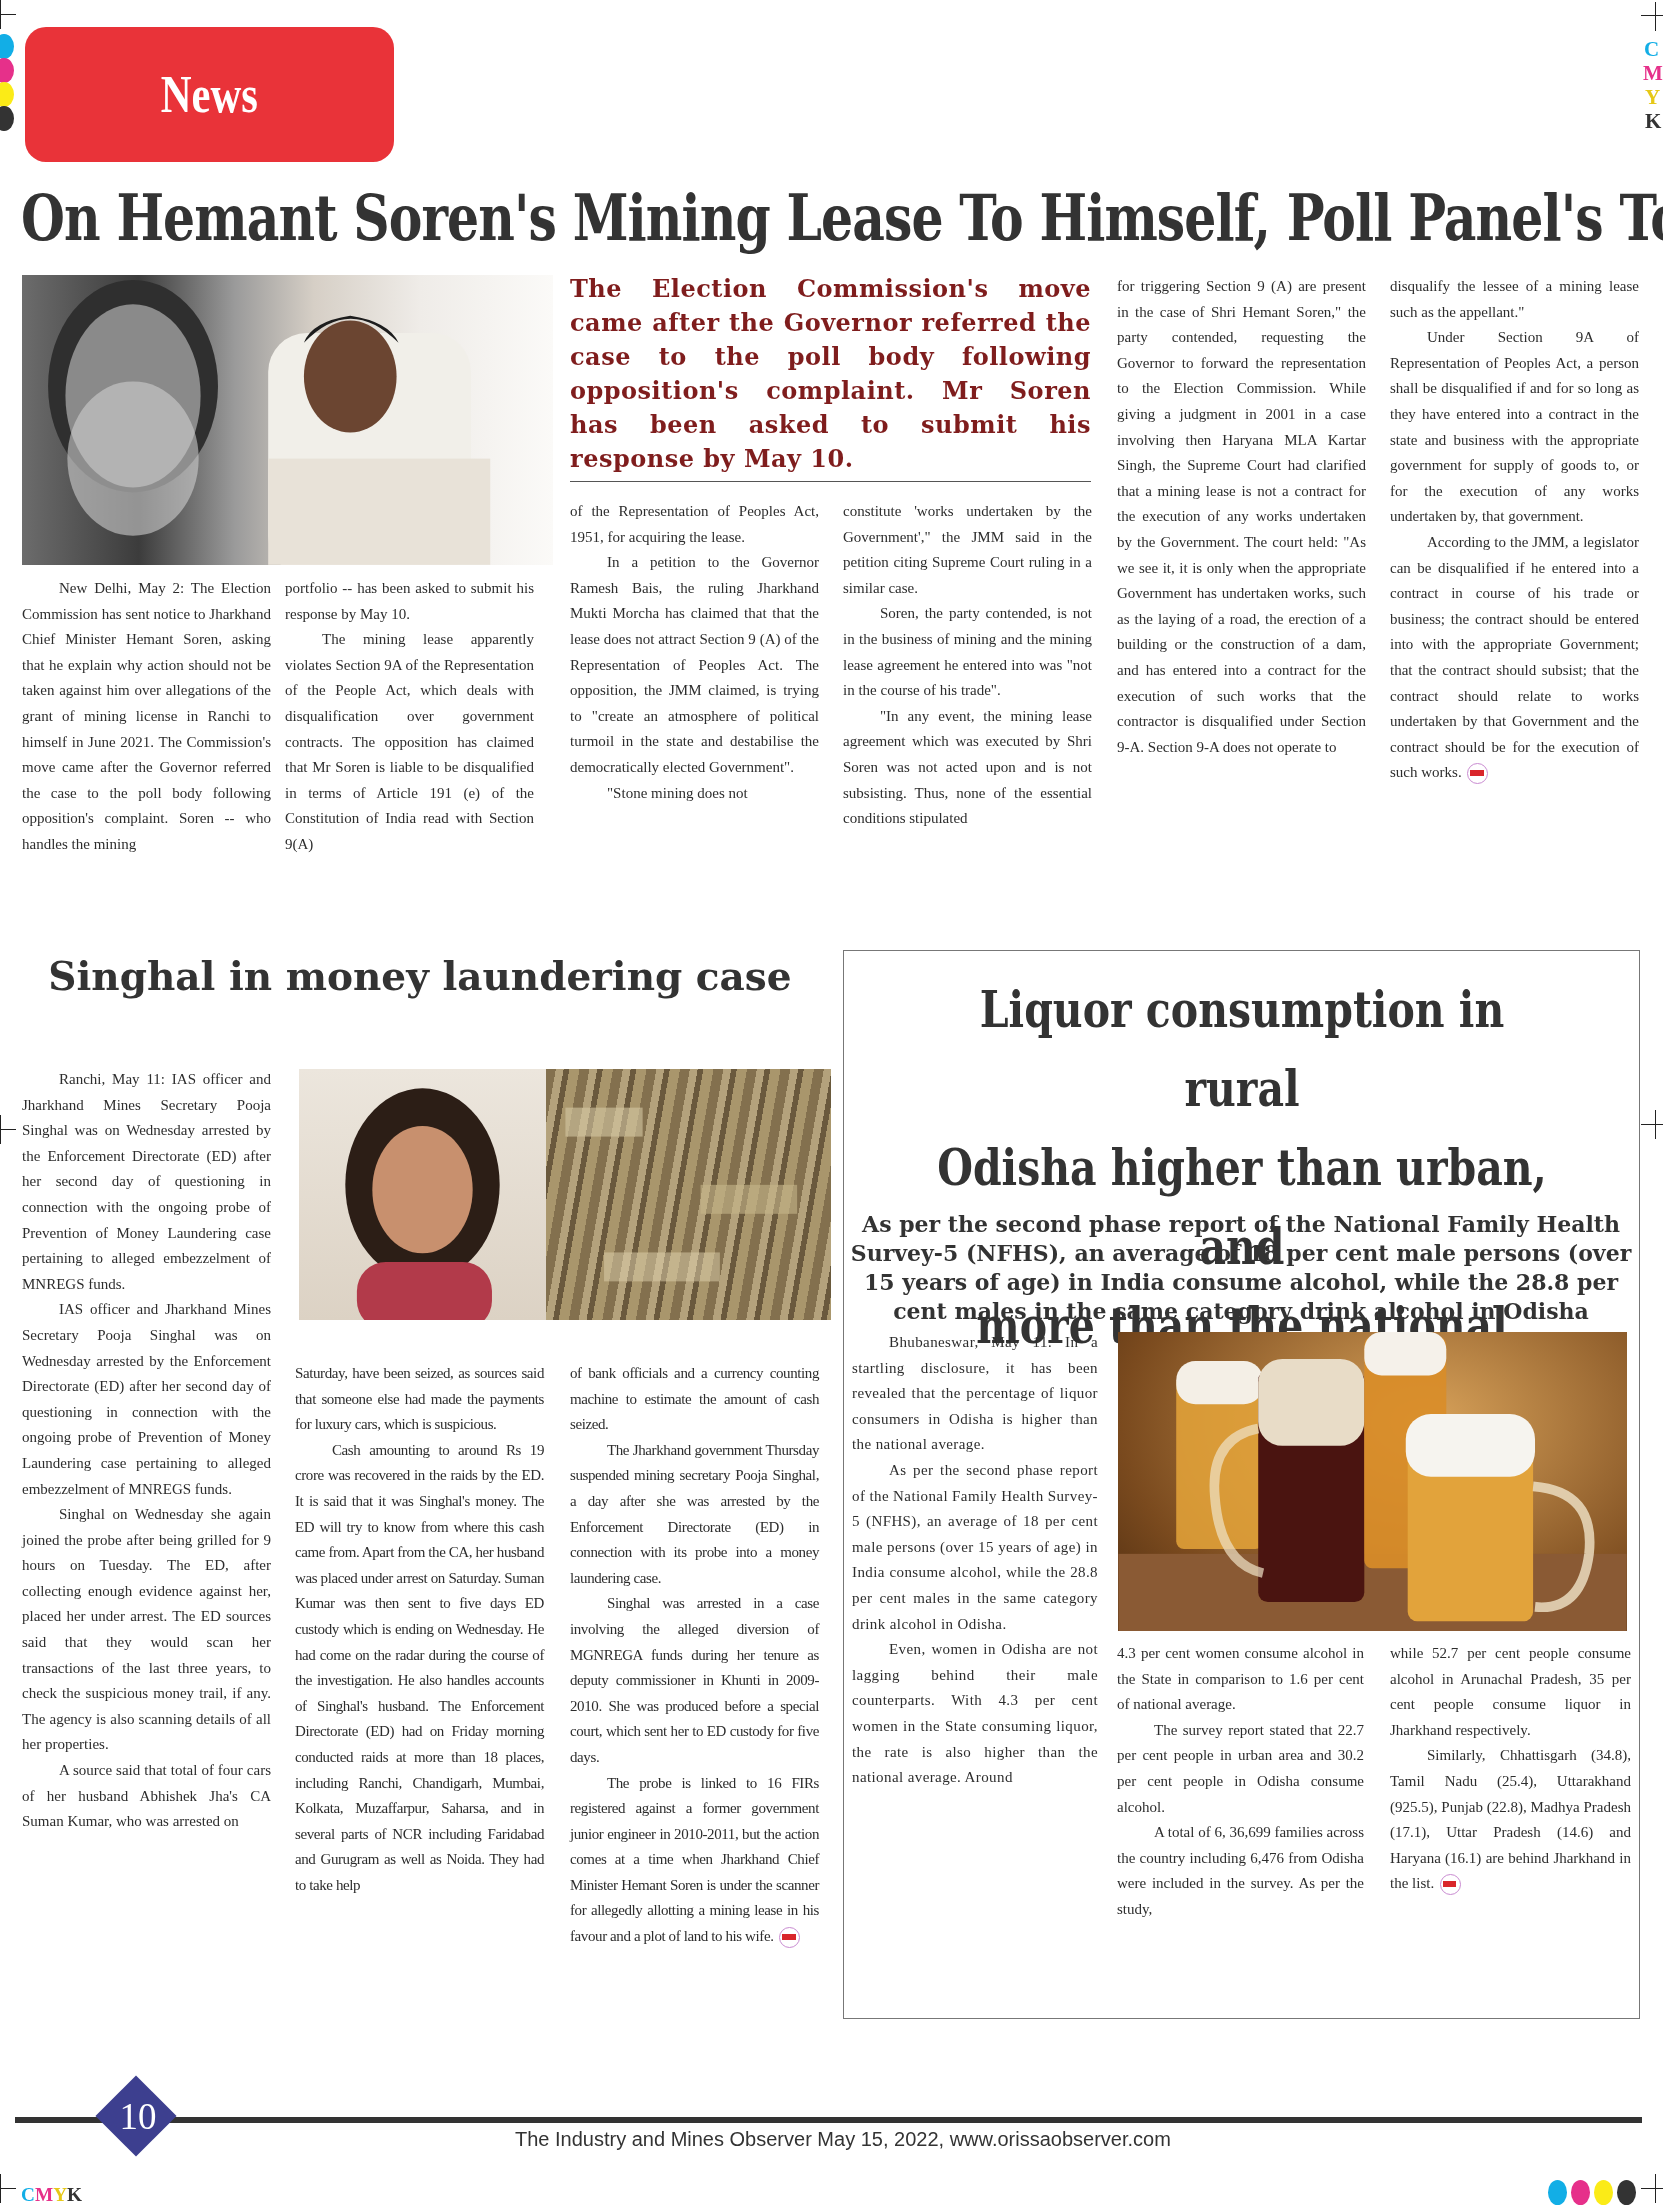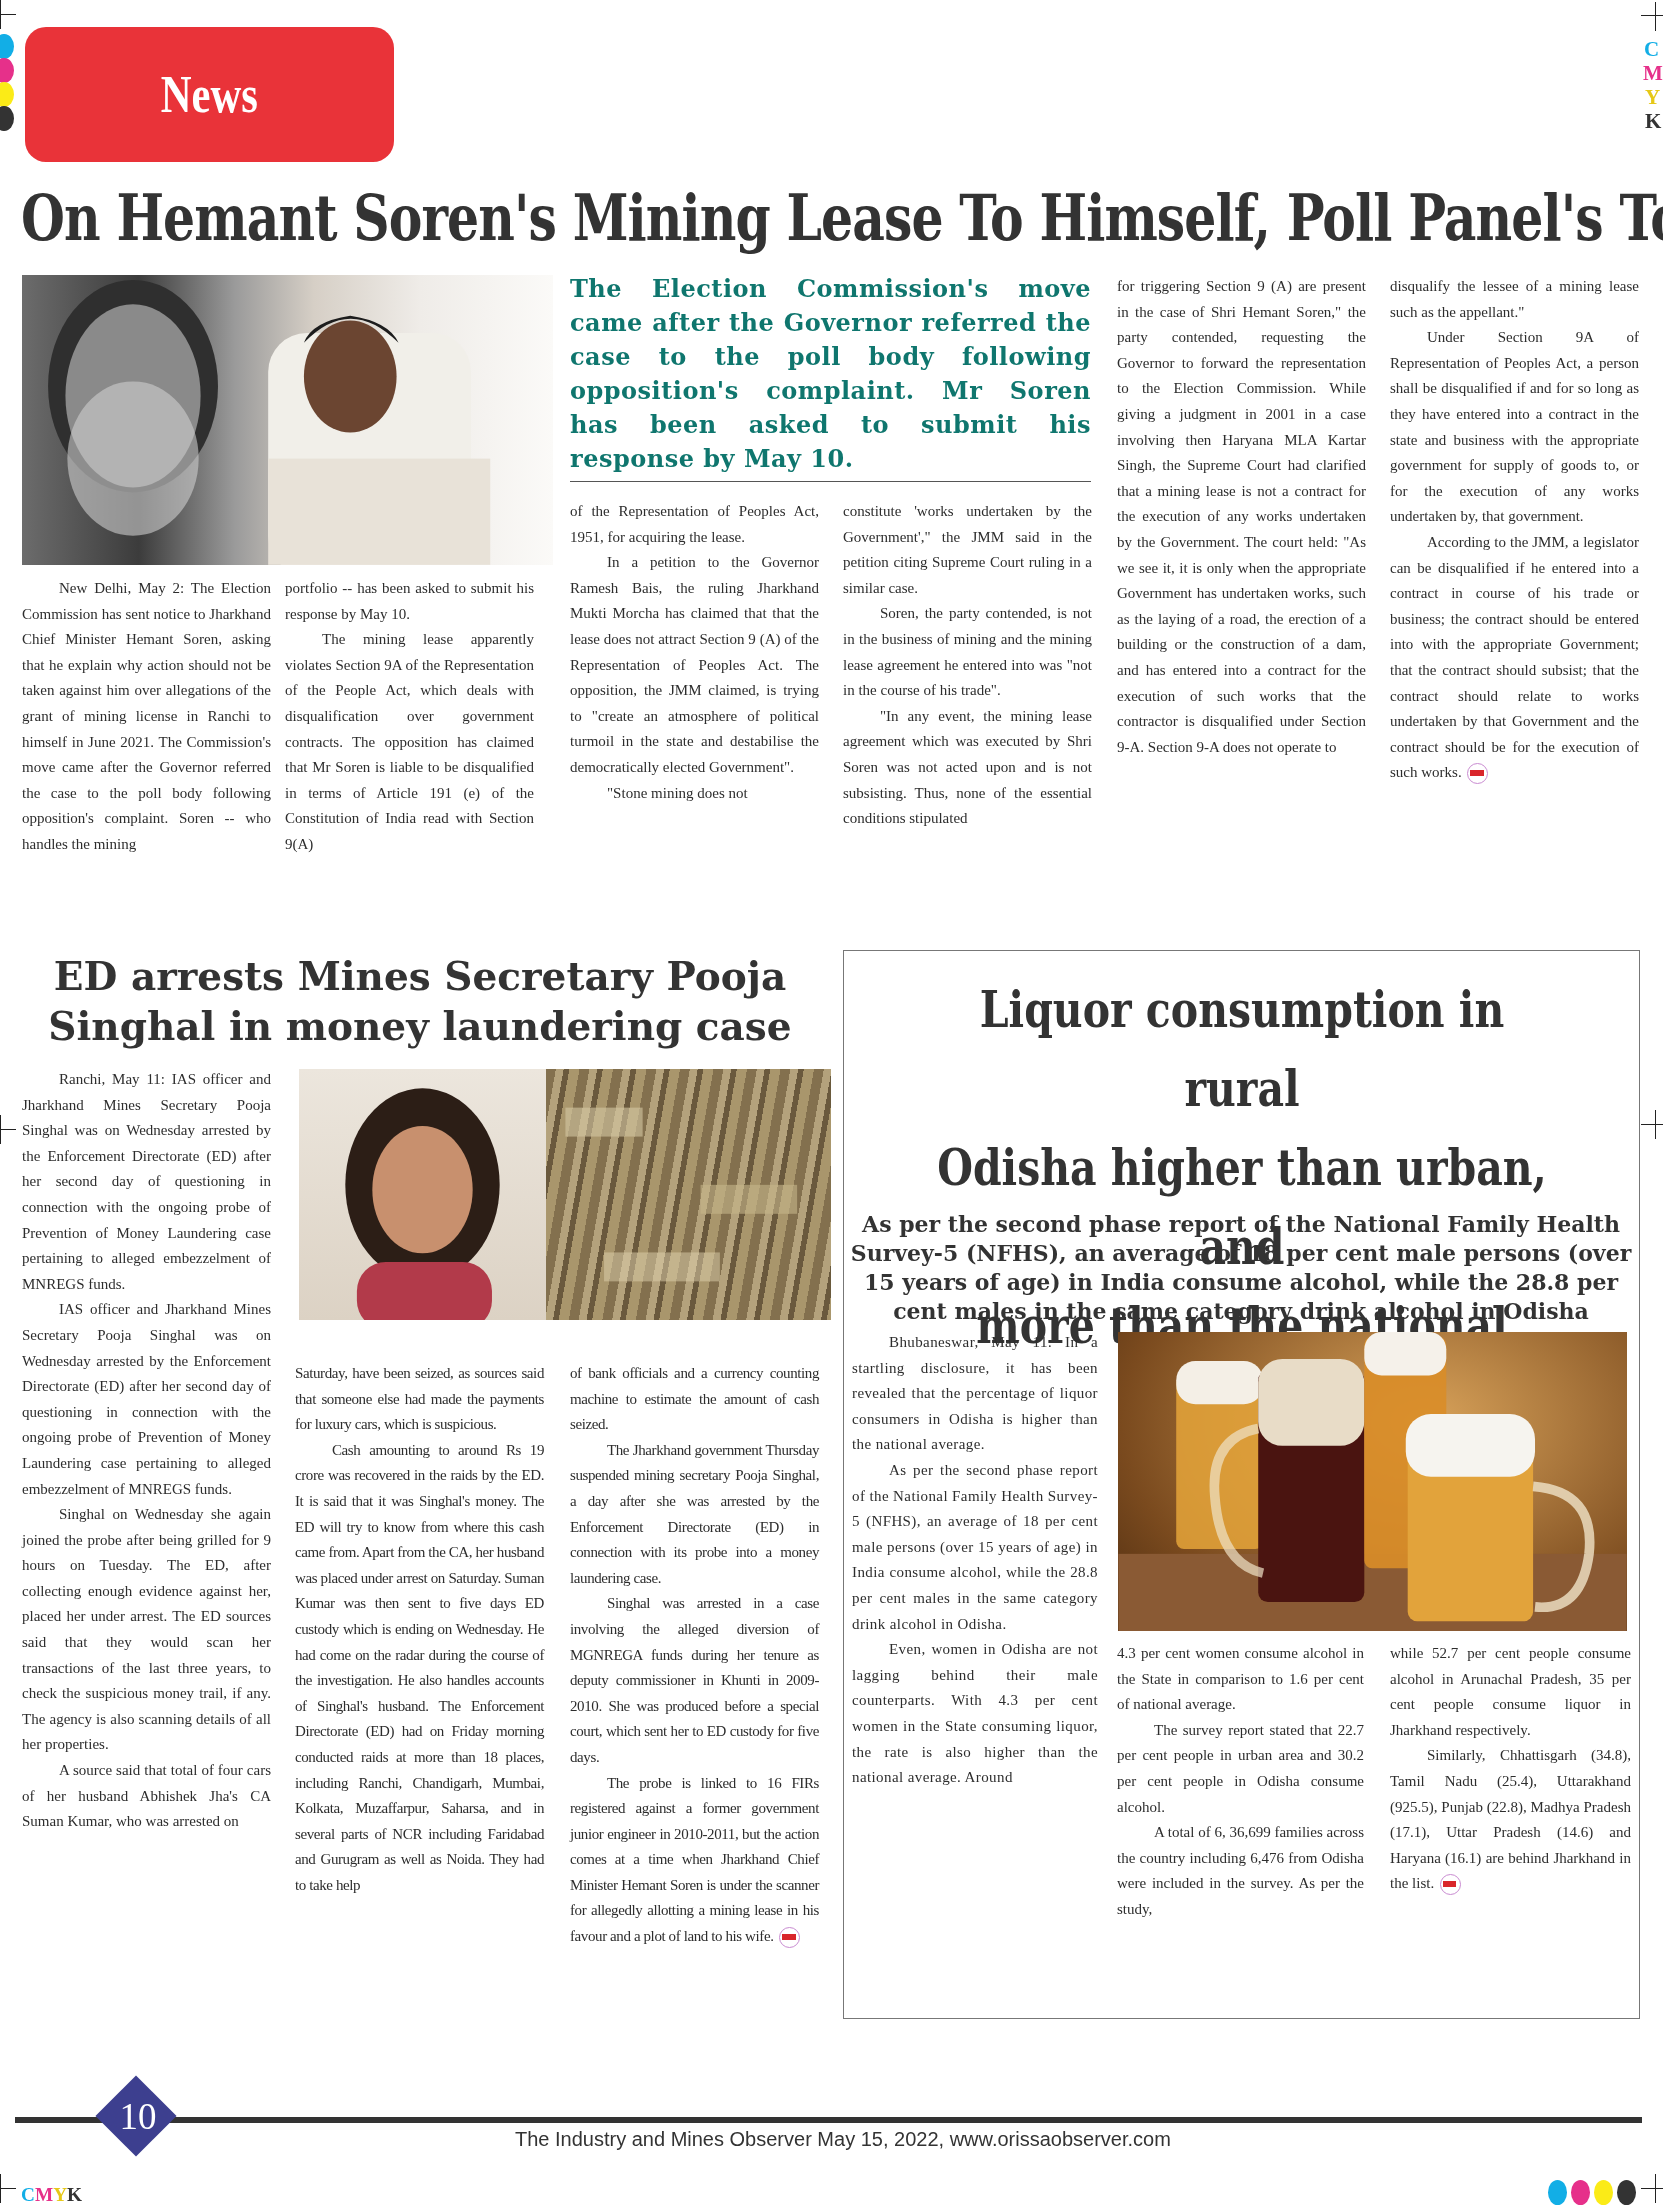--- a/index.html
+++ b/index.html
@@ -21,21 +21,21 @@
 
   .main-head { position: absolute; left: 21px; top: 180px; width: 1622px; font-family: "DejaVu Serif", serif; font-weight: bold; font-size: 56px; line-height: 77px; color: #333; white-space: nowrap; transform-origin: left center; transform: scaleX(0.9) scaleY(1.12); letter-spacing: -1px; }
 
   .photo { position: absolute; overflow: hidden; }
 
   .col { position: absolute; font-size: 15px; line-height: 25.6px; text-align: justify; color: #2d2d2d; }
   .col p { text-indent: 37px; }
   .col p.noindent { text-indent: 0; }
   .col.tight { letter-spacing: -0.4px; }
 
-  .deck { position: absolute; left: 570px; top: 272px; width: 521px; font-family: "DejaVu Serif", serif; font-weight: bold; font-size: 24px; line-height: 34px; text-align: justify; text-align-last: left; letter-spacing: 0.5px; color: #0f766e; }
+  .deck { position: absolute; left: 570px; top: 272px; width: 521px; font-family: "DejaVu Serif", serif; font-weight: bold; font-size: 24px; line-height: 34px; text-align: justify; text-align-last: left; letter-spacing: 0.5px; color: #7f1d1d; }
   .deck-rule { position: absolute; left: 570px; top: 481px; width: 521px; height: 1px; background: #555; }
 
   .sub-head { position: absolute; text-align: center; font-family: "DejaVu Serif", serif; font-weight: bold; color: #333; }
 
   .liquor-box { position: absolute; left: 843px; top: 950px; width: 797px; height: 1069px; border: 1.4px solid #777; }
 
   .imo { display: inline-block; width: 21px; height: 21px; border-radius: 50%; border: 1.9px solid #c98bd1; background: #fff; position: relative; vertical-align: middle; margin-left: 5.8px; }
   .imo::after { content: ""; position: absolute; left: 1.9px; top: 5.8px; width: 13.5px; height: 5.8px; background: #d9252b; }
 
   .footer-rule { position: absolute; left: 14.5px; top: 2117px; width: 1627px; height: 5.8px; background: #333; }
@@ -113,21 +113,20 @@
 <div class="col" style="left:1117px; top:274px; width:249px;">
   <p class="noindent">for triggering Section 9 (A) are present in the case of Shri Hemant Soren," the party contended, requesting the Governor to forward the representation to the Election Commission. While giving a judgment in 2001 in a case involving then Haryana MLA Kartar Singh, the Supreme Court had clarified that a mining lease is not a contract for the execution of any works undertaken by the Government. The court held: "As we see it, it is only when the appropriate Government has undertaken works, such as the laying of a road, the erection of a building or the construction of a dam, and has entered into a contract for the execution of such works that the contractor is disqualified under Section 9-A. Section 9-A does not operate to</p>
 </div>
 <div class="col" style="left:1390px; top:274px; width:249px;">
   <p class="noindent">disqualify the lessee of a mining lease such as the appellant."</p>
   <p>Under Section 9A of Representation of Peoples Act, a person shall be disqualified if and for so long as they have entered into a contract in the state and business with the appropriate government for supply of goods to, or for the execution of any works undertaken by, that government.</p>
   <p><span>According to the JMM, a legislator can be disqualified if he entered into a contract in course of his trade or business; the contract should be entered into with the appropriate Government; that the contract should subsist; that the contract should relate to works undertaken by that Government and the contract should be for the execution of such works.</span><span class="imo"></span></p>
 </div>
 
 <div class="sub-head" style="left:14.5px; top:951px; width:811px; font-size:39px; line-height:50px;">
-  <div>ED arrests Mines Secretary Pooja</div>
   <div>Singhal in money laundering case</div>
 </div>
 
 <div class="photo" style="left:299px; top:1069px; width:247px; height:251px; background:linear-gradient(180deg,#ece6dd,#dcd2c4);">
   <svg width="247" height="251" viewBox="0 0 256 260">
     <ellipse cx="128" cy="120" rx="80" ry="100" fill="#2c1e16"></ellipse>
     <ellipse cx="128" cy="125" rx="52" ry="66" fill="#c8906e"></ellipse>
     <rect x="60" y="200" width="140" height="70" rx="30" fill="#b23a4a"></rect>
   </svg>
 </div>

